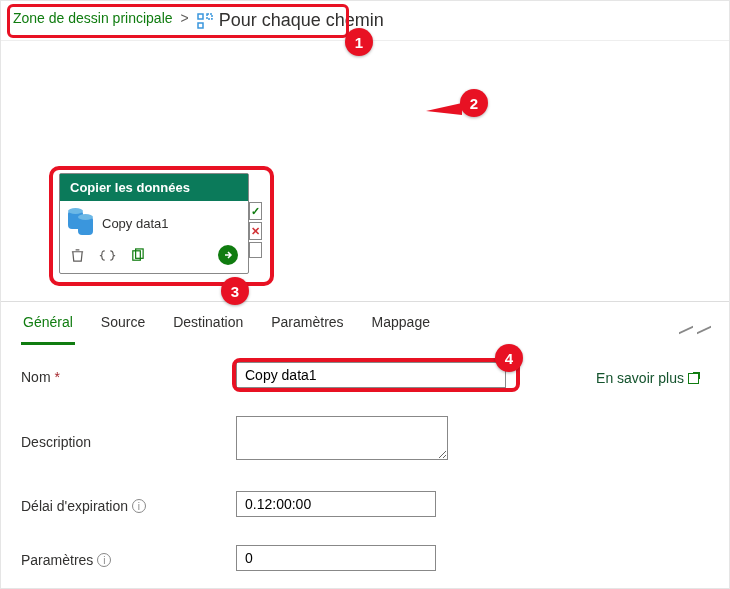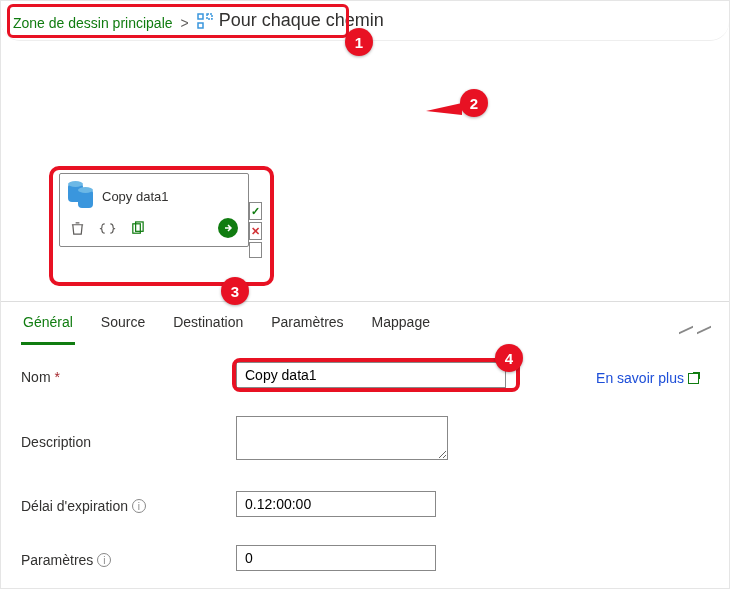--- a/index.html
+++ b/index.html
@@ -1,18 +1,18 @@
 <!DOCTYPE html>
 <html><head>
 <meta charset="utf-8">
 <style>
   * { box-sizing: border-box; margin: 0; padding: 0; }
   body { font-family: "Segoe UI", Arial, sans-serif; font-size: 14px; color: #323130; width: 730px; height: 589px; background: #fff; position: relative; overflow: hidden; border:1px solid #e5e5e5;}
   
-  .breadcrumb-bar { display: flex; align-items: flex-end; gap: 6px; padding: 9px 12px; background: #fff; border-bottom:1px solid #eee;border-radius:19px;}
+  .breadcrumb-bar { display: flex; align-items: flex-start; gap: 6px; padding: 9px 12px; background: #fff; border-bottom:1px solid #eee;}
   .breadcrumb-link { color: #107c10; font-size: 14px; cursor: pointer; }
   .breadcrumb-sep { color: #605e5c; margin: 0 2px; }
   .breadcrumb-curr { display: flex; align-items: center; gap: 6px; font-size: 18px; color: #323130; }
   .bc-icon svg { display:block; }
   
   .callout-box-1 { position:absolute; left:6px; top:3px; width:342px; height:34px; border:3px solid #e81123; border-radius:6px; pointer-events:none; }
   .callout-box-3 { position:absolute; left:48px; top:165px; width:225px; height:120px; border:4px solid #e81123; border-radius:10px; pointer-events:none; z-index:5;}
   .callout-box-4 { position:absolute; left:231px; top:357px; width:288px; height:34px; border:4px solid #e81123; border-radius:8px; pointer-events:none; z-index:5;}
   
   .pin { position:absolute; width:28px; height:28px; border-radius:50%; background:#e81123; color:#fff; font-weight:600; display:flex; align-items:center; justify-content:center; font-size:15px; box-shadow:0 1px 3px rgba(0,0,0,0.3); z-index:6;}
@@ -53,21 +53,21 @@
   .form { padding:16px 20px; }
   .form-row { display:flex; align-items:center; margin-bottom:28px; }
   .form-label { width:215px; padding-top:4px; font-size:14px; color:#323130; display:flex; align-items:center; gap:4px;}
   .req { color:#a4262c; }
   .info-ic { width:14px;height:14px;border:1px solid #888;border-radius:50%;display:inline-flex;align-items:center;justify-content:center;font-size:10px;color:#888;}
   .form-control { flex:0 0 auto; }
   input[type=text].txt, textarea.txt { width:200px; border:1px solid #888; padding:4px 8px; font-size:14px; font-family:inherit; }
   input[type=text].wide { width:270px; }
   textarea.txt { width:212px; height:44px; resize:both; }
   
-  .learn-more { position:absolute; right:30px; top:369px; color:#1d4ed8; font-size:14px; cursor:pointer; display:flex; align-items:center; gap:4px;}
+  .learn-more { position:absolute; right:30px; top:369px; color:#14532d; font-size:14px; cursor:pointer; display:flex; align-items:center; gap:4px;}
   .ext-ic { border:1.5px solid #107c10; width:11px; height:11px; display:inline-block; position:relative;}
   .ext-ic::after{content:"";position:absolute;right:-2px;top:-2px;width:6px;height:6px;border-top:1.5px solid #107c10;border-right:1.5px solid #107c10;}
   
   .expander { display:flex; align-items:center; gap:6px; cursor:pointer; font-size:14px; }
   .chev { font-size:11px; }
 </style>
 </head>
 <body>
 
 <div class="breadcrumb-bar">
@@ -84,20 +84,21 @@
     <span>Pour chaque chemin</span>
   </span>
 </div>
 
 <div class="callout-box-1"></div>
 <div class="pin pin1">1</div>
 <div class="pin pin2">2</div>
 
 <div class="canvas-area">
   <div class="activity-card">
+    <div class="activity-header">Copier les données</div>
     <div class="activity-body">
       <span class="db-icon">
           <span class="cyl c1"></span>
           <span class="cyl c2"></span>
         </span>
       <span class="activity-body-label">Copy data1</span>
     </div>
     <div class="activity-footer">
       <span class="tool-btn muted">
           <svg width="15" height="15" viewBox="0 0 16 16">

